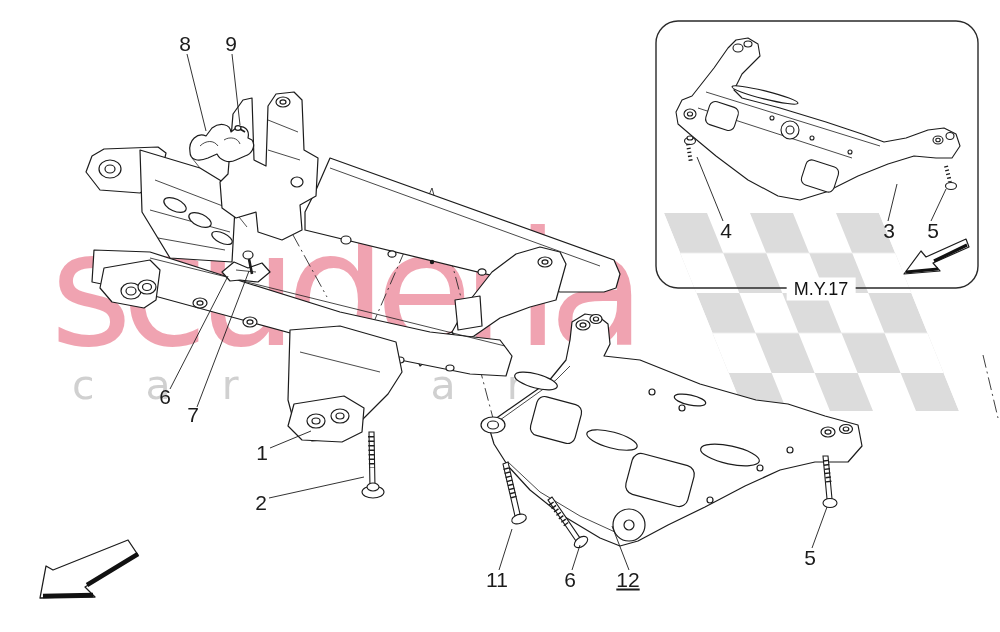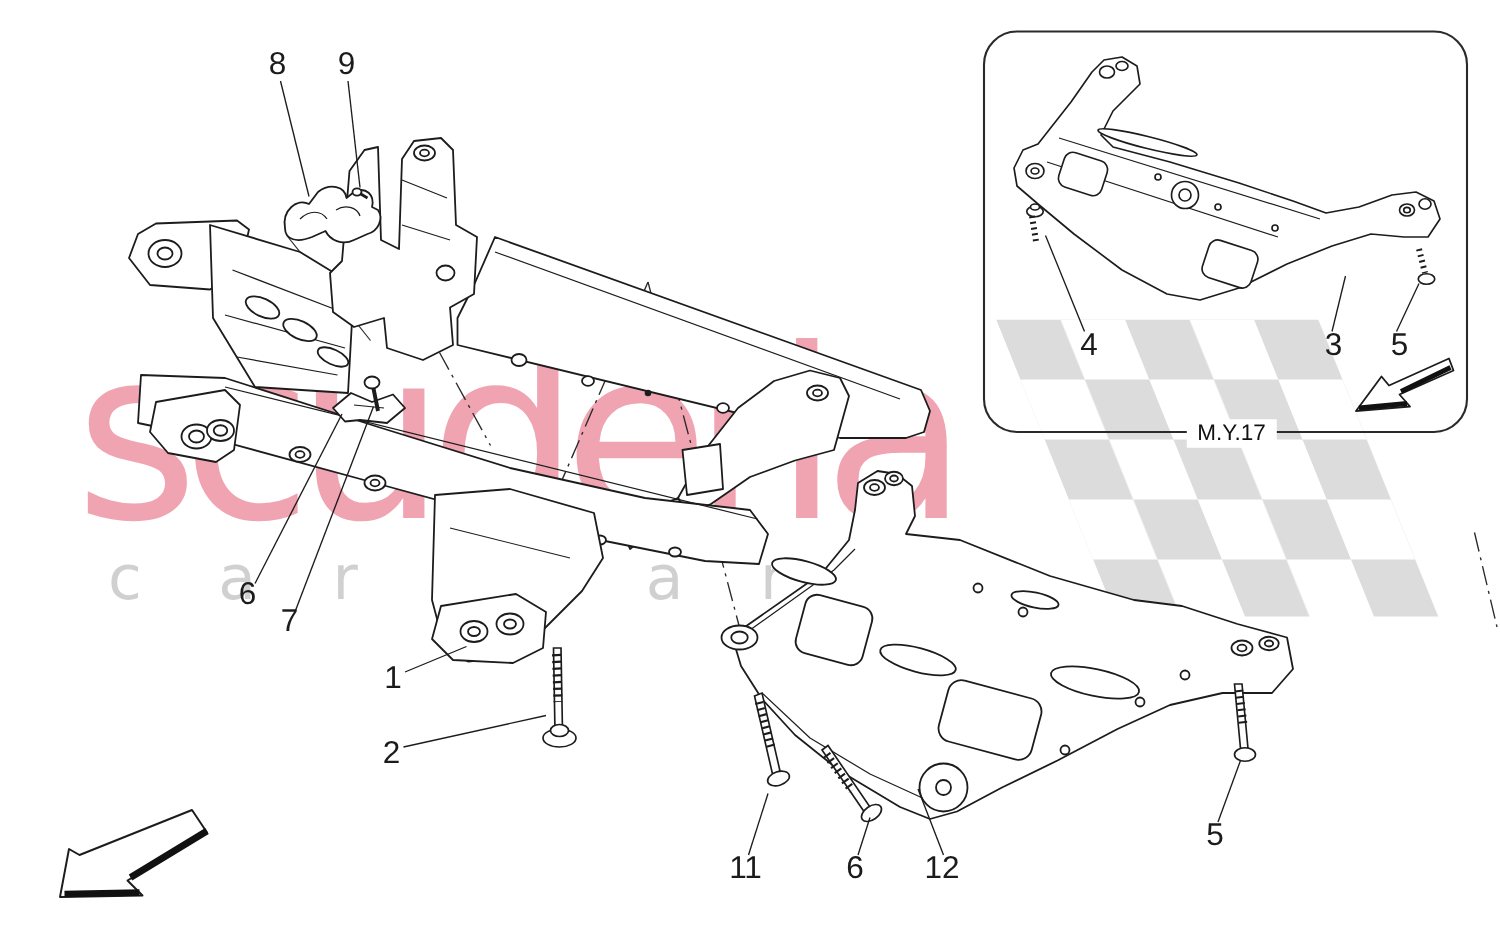--- a/index.html
+++ b/index.html
@@ -8,21 +8,21 @@
     overflow:hidden;font-family:"Liberation Sans",sans-serif;
   }
   svg.art{position:absolute;left:0;top:0;}
   .callout{
     position:absolute;transform:translate(-50%,-50%);
     font-size:21px;color:#1b1b1b;line-height:1;letter-spacing:0;
     font-family:"Liberation Sans",sans-serif;user-select:none;
   }
   .my-label{
     position:absolute;transform:translate(-50%,-50%);
-    background:#ffffff;padding:1px 7px;font-size:15px;color:#111;
+    background:#ffffff;padding:1px 7px;font-size:18px;color:#111;
     font-family:"Liberation Sans",sans-serif;white-space:nowrap;
   }
 </style>
 </head>
 <body>
 
 <div class="stage">
 
 <svg class="art" width="1000" height="632" viewBox="0 0 1000 632">
   <defs>
@@ -239,21 +239,21 @@
 
 <div id="callout-layer">
       <div class="callout" style="left: 185px; top: 43px;">8</div>
       <div class="callout" style="left: 231px; top: 43px;">9</div>
       <div class="callout" style="left: 165px; top: 396px;">6</div>
       <div class="callout" style="left: 193px; top: 414px;">7</div>
       <div class="callout" style="left: 262px; top: 452px;">1</div>
       <div class="callout" style="left: 261px; top: 502px;">2</div>
       <div class="callout" style="left: 497px; top: 579px;">11</div>
       <div class="callout" style="left: 570px; top: 579px;">6</div>
-      <div class="callout" style="left: 628px; top: 579px;">12</div>
+      <div class="callout" style="left: 628px; top: 579px; text-decoration: underline;">12</div>
       <div class="callout" style="left: 810px; top: 557px;">5</div>
       <div class="callout" style="left: 726px; top: 230px;">4</div>
       <div class="callout" style="left: 889px; top: 230px;">3</div>
       <div class="callout" style="left: 933px; top: 230px;">5</div>
     </div>
 
 <div class="my-label" style="left:821px;top:289px">M.Y.17</div>
 
 </div>
 

